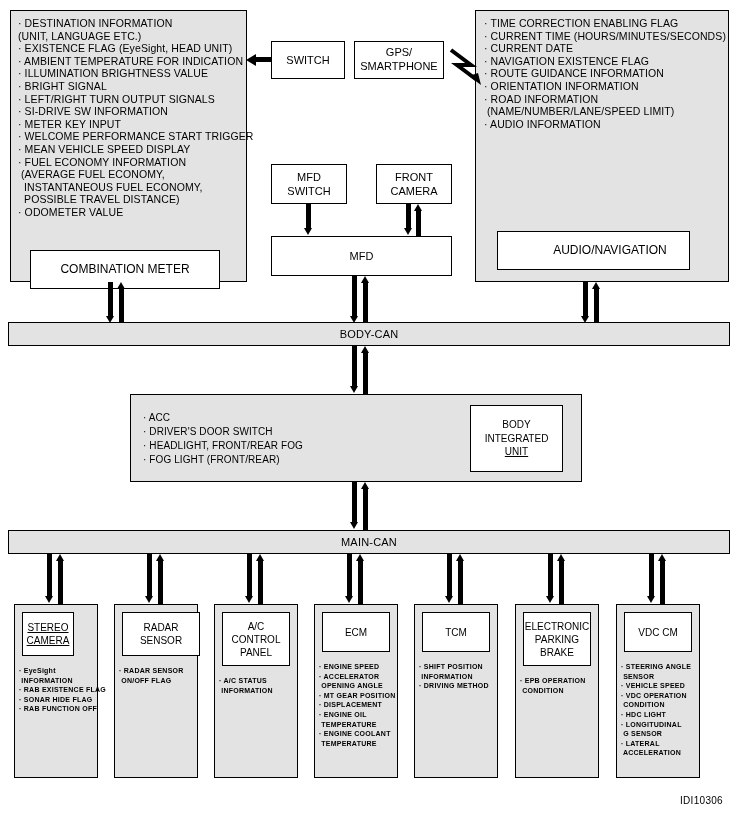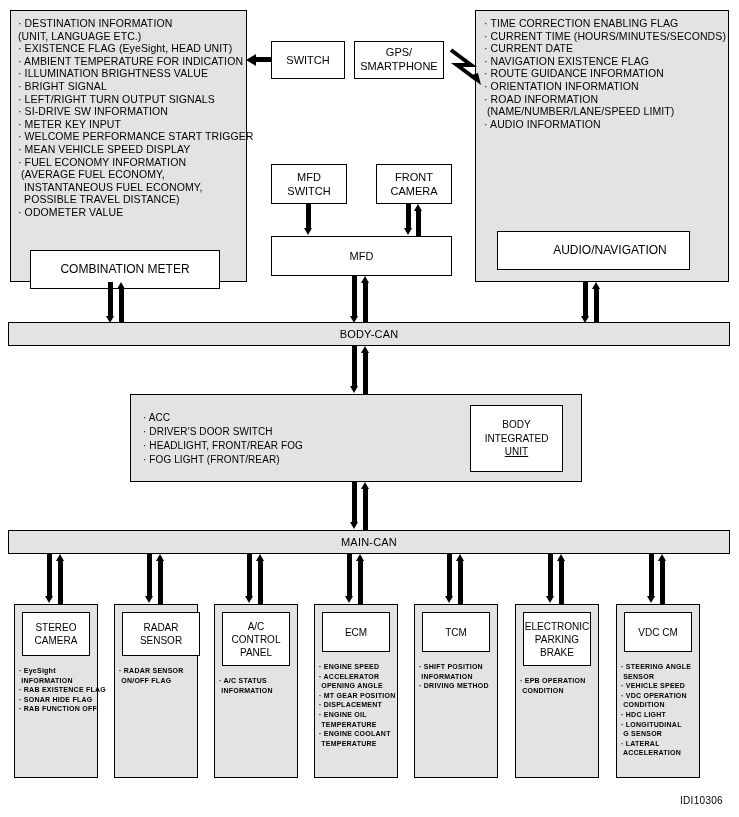--- a/index.html
+++ b/index.html
@@ -237,21 +237,21 @@
   </div>
 
   <div id="modules-layer">
       <div class="arrow">
         <div class="shaft" style="left:47px;top:554px;width:5px;height:44px;"></div>
         <div class="head-d" style="left:45px;top:596px;"></div>
         <div class="shaft" style="left:58px;top:560px;width:5px;height:44px;"></div>
         <div class="head-u" style="left:56px;top:554px;"></div>
       </div>
       <div class="panel" style="left: 14px; top: 604px; width: 84px; height: 174px;"></div>
-      <div class="wbox lbl-sm" style="left: 22px; top: 612px; width: 68px; height: 44px; line-height: 1.3;">
+      <div class="wbox lbl-sm" style="left: 22px; top: 612px; width: 52px; height: 44px; line-height: 1.3; text-decoration: underline;">
         <span style="display: block;">
           <span style="display: block;">STEREO</span>
           <span style="display: block;">CAMERA</span>
         </span>
       </div>
       <div class="list small-list" style="left: 19px; top: 666px; width: 76px;">
         <div>· EyeSight</div>
         <div> INFORMATION</div>
         <div>· RAB EXISTENCE FLAG</div>
         <div>· SONAR HIDE FLAG</div>

